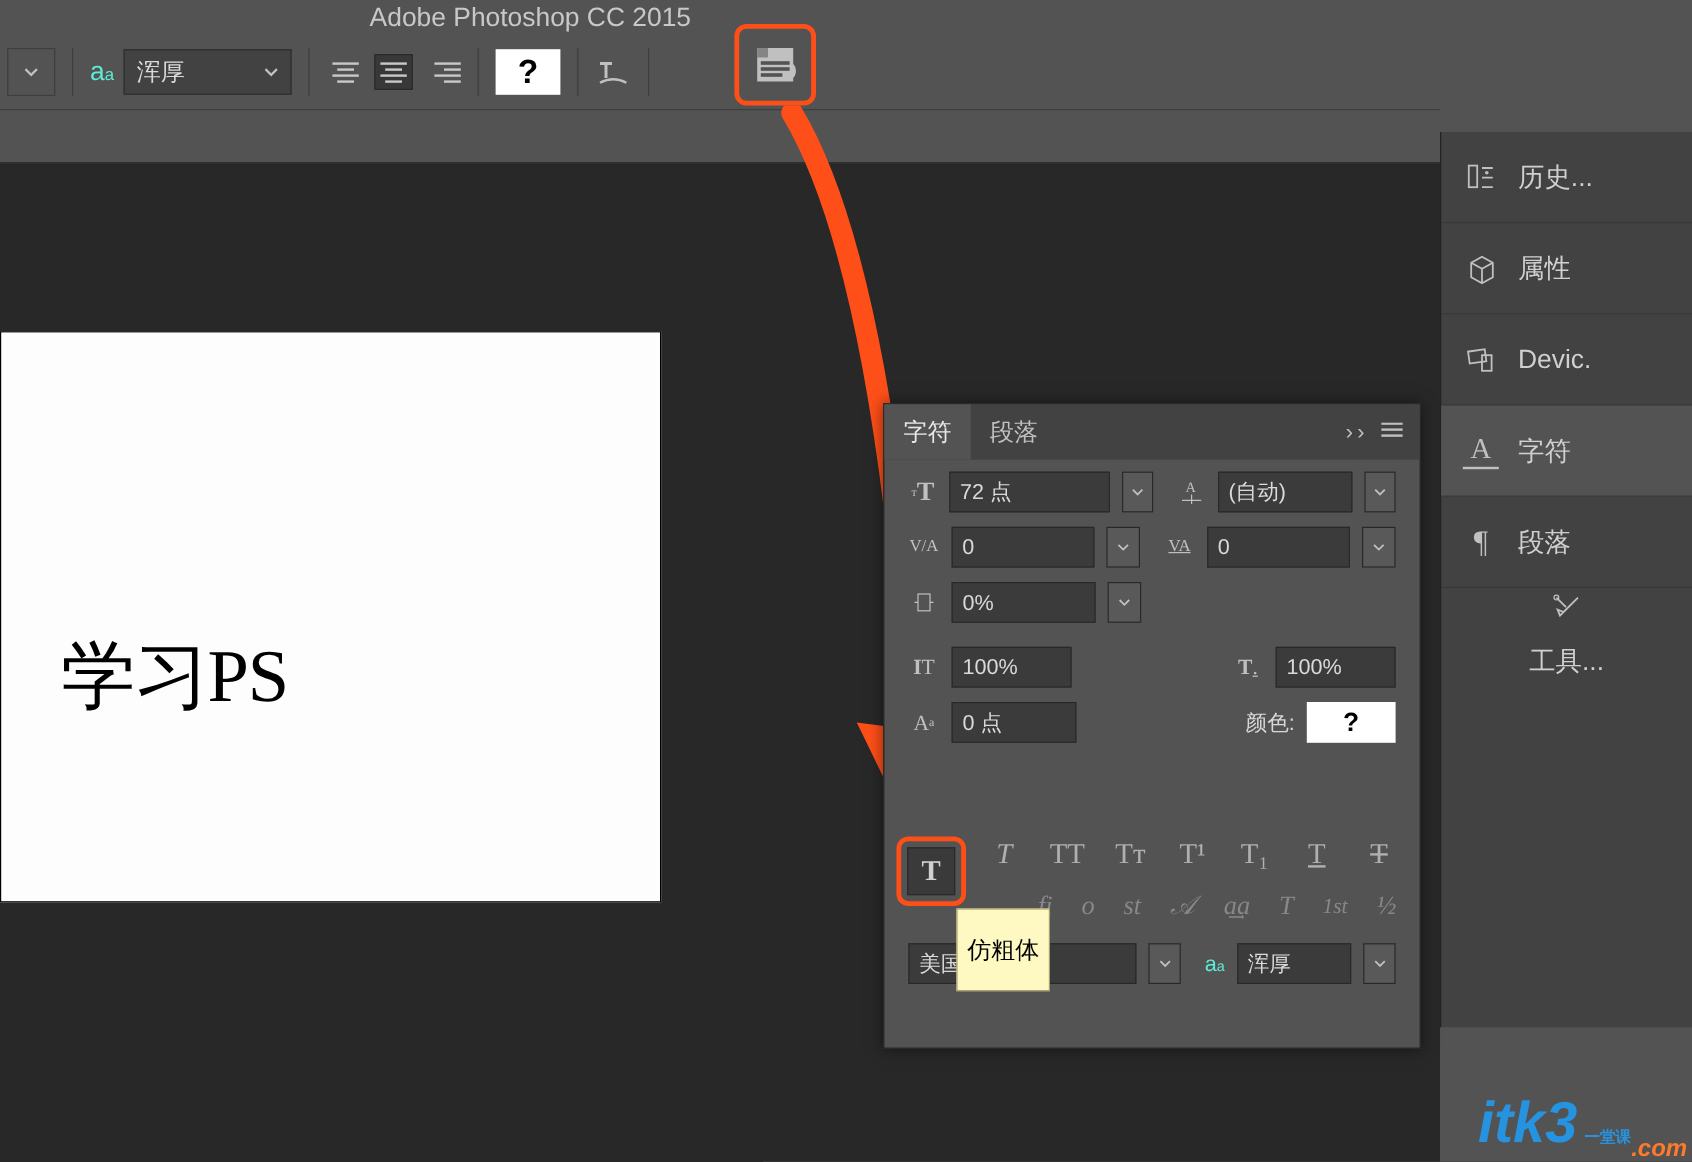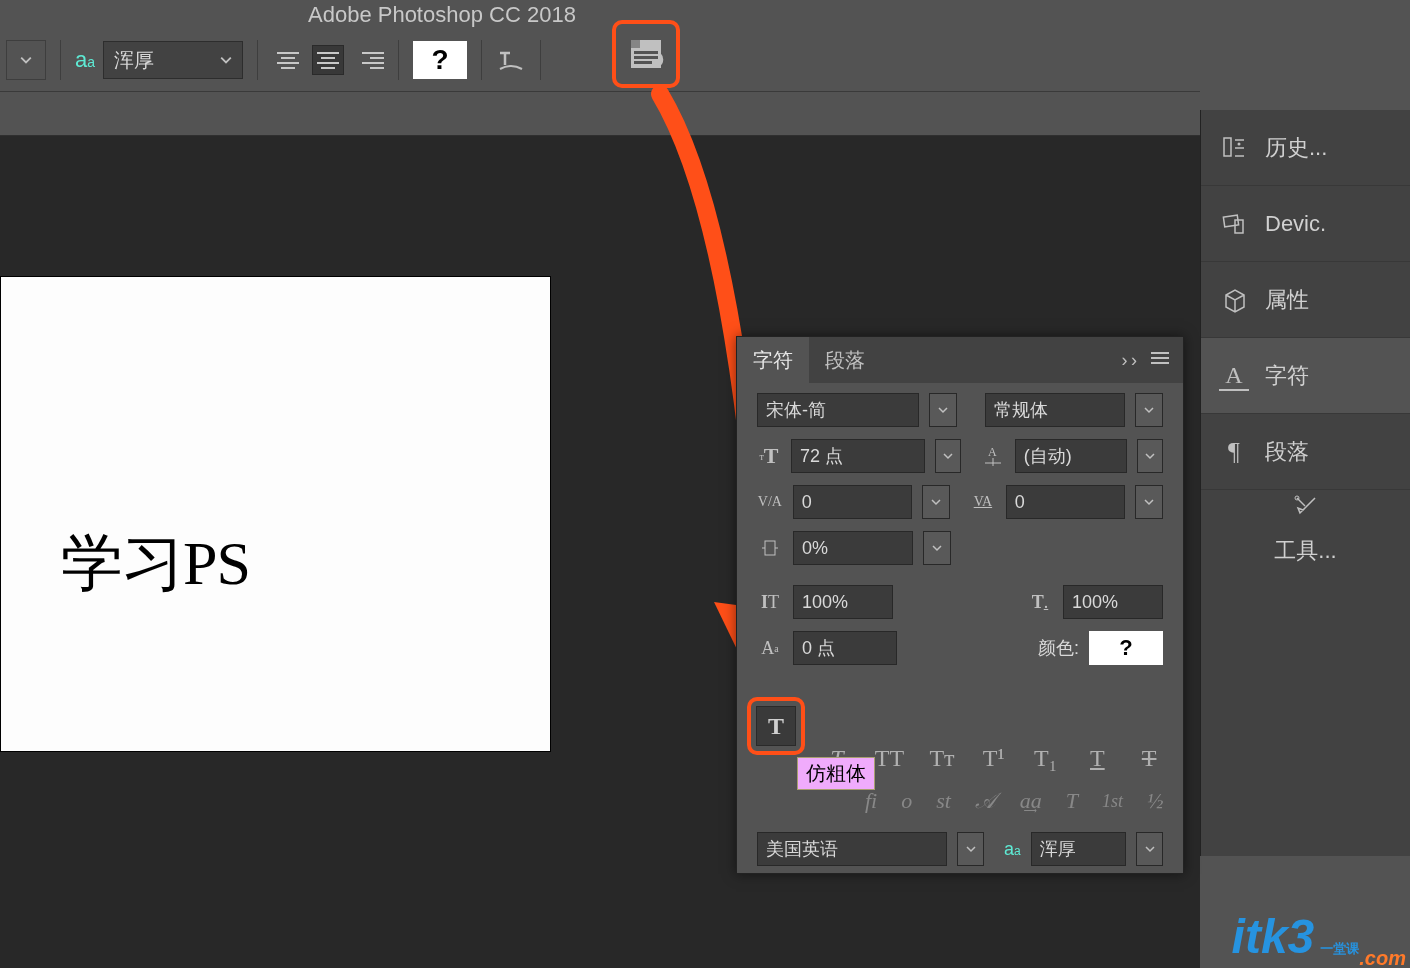--- a/index.html
+++ b/index.html
@@ -28,21 +28,21 @@
   .panel-btn-highlight { position: absolute; top: 20px; left: 612px; width: 68px; height: 68px; border: 4px solid #ff4f18; border-radius: 10px; }
   .panel-btn { position: absolute; top: 3px; left: 3px; width: 54px; height: 54px; display: flex; align-items: center; justify-content: center; }
   
   .td-btn { font-size: 22px; color: #c0c0c0; font-weight: bold; letter-spacing: 1px;}
   
   .tab-strip { position: absolute; top: 92px; left: 0; width: 1200px; height: 44px; background: #535353; border-bottom: 1px solid #2f2f2f;}
   
   .dark-area { position: absolute; top: 136px; left: 0; width: 1200px; height: 832px; background: #282828; }
   
   .canvas { position: absolute; top: 276px; left: 0; width: 551px; height: 476px; background: #fdfdfd; border: 1px solid #000; }
-  .canvas-text { position: absolute; top: 244px; left: 60px; font-family: "SimSun","Songti SC","Times New Roman",serif; font-size: 62px; color: #000; letter-spacing: -1px;}
+  .canvas-text { position: absolute; top: 244px; left: 50px; font-family: "SimSun","Songti SC","Times New Roman",serif; font-size: 62px; color: #000; letter-spacing: -1px;}
   
   .arrow-svg { position: absolute; top: 88px; left: 648px; width: 120px; height: 596px; pointer-events: none; }
   
   .char-panel { position: absolute; top: 336px; left: 736px; width: 448px; height: 538px; background: #535353; border: 1px solid #222; box-shadow: 0 0 12px rgba(0,0,0,0.5); }
   .panel-tabs { height: 46px; display: flex; align-items: center; background: #424242; }
   .panel-tab { padding: 0 16px; height: 46px; display: flex; align-items: center; font-size: 20px; color: #c0c0c0; }
   .panel-tab.active { background: #535353; color: #e8e8e8; }
   .panel-tabs-right { margin-left: auto; display: flex; align-items: center; gap: 14px; padding-right: 14px; color: #c0c0c0; font-size: 18px; }
   
   .panel-body { padding: 10px 20px; display: flex; flex-direction: column; gap: 12px; }
@@ -50,36 +50,36 @@
   .field { background: #3b3b3b; border: 1px solid #282828; height: 34px; display: flex; align-items: center; padding: 0 8px; font-size: 18px; color: #d9d9d9; }
   .field-chev { width: 28px; height: 34px; background: #595959; border: 1px solid #282828; display: flex; align-items: center; justify-content: center; font-size: 12px; color: #c0c0c0;}
   .lbl-icon { width: 26px; text-align: center; font-size: 18px; color: #c0c0c0; font-family: "Times New Roman", serif; display: inline-flex; align-items: center; justify-content: center; }
   
   .style-row { display: flex; gap: 24px; align-items: center; font-family: "Times New Roman", serif; font-size: 24px; color: #b0b0b0; margin-top: 4px; padding-left: 14px;}
   .style-row span { width: 36px; text-align: center; cursor: pointer; }
   
   .bold-highlight { position: absolute; top: 360px; left: 10px; width: 58px; height: 58px; border: 4px solid #ff4f18; border-radius: 10px; display: flex; align-items: center; justify-content: center; }
   .bold-inner { width: 40px; height: 40px; background: #3a3a3a; border: 1px solid #2a2a2a; display: flex; align-items: center; justify-content: center; font-family: "Times New Roman", serif; font-weight: 900; font-size: 24px; color: #d0d0d0; }
   
-  .tooltip { position: absolute; top: 420px; left: 60px; background: #f0abfc; border: 1px solid #a8a070; padding: 2px 8px; font-size: 20px; color: #000; }
+  .tooltip { position: absolute; top: 420px; left: 60px; background: #fef9c3; border: 1px solid #a8a070; padding: 20px 8px; font-size: 20px; color: #000; }
   
   .right-rail { position: absolute; top: 110px; left: 1200px; width: 210px; height: 746px; background: #424242; border-left: 1px solid #222; }
   .rail-item { height: 76px; display: flex; align-items: center; gap: 16px; padding: 0 18px; border-bottom: 1px solid #383838; font-size: 22px; color: #d0d0d0; }
   .rail-item.active { background: #535353; }
   .rail-icon { width: 30px; height: 30px; display: flex; align-items: center; justify-content: center; color: #c0c0c0;}
   
   .watermark { position: absolute; bottom: 4px; right: 4px; display: flex; align-items: baseline; gap: 6px; font-weight: 800; }
   .wm-main { font-size: 48px; font-style: italic; color: #2693e0; font-family: Arial, sans-serif;}
   .wm-com { font-size: 20px; color: #ff7a2a; font-style: italic; position: relative; top: 6px;}
 </style>
 </head>
 <body>
 
 <div class="topbar">
-  <div class="app-title">Adobe Photoshop CC 2018</div>
+  <div class="app-title">Adobe Photoshop CC 2015</div>
   <div class="opt-row">
 
     <div class="opt-group" style="padding-left:6px;">
       <div class="chev-down">
         <svg width="12" height="12" viewBox="0 0 10 10">
             <path d="M1 3 L5 7 L9 3" stroke="#c0c0c0" stroke-width="1.5" fill="none"></path>
           </svg>
       </div>
     </div>
 
@@ -169,35 +169,20 @@
         <svg width="18" height="14" viewBox="0 0 18 14">
             <rect x="0" y="0" width="18" height="2" fill="#c0c0c0"></rect>
             <rect x="0" y="5" width="18" height="2" fill="#c0c0c0"></rect>
             <rect x="0" y="10" width="18" height="2" fill="#c0c0c0"></rect>
           </svg>
       </span>
     </div>
   </div>
 
   <div class="panel-body">
-    <div class="row">
-      <div class="field" style="flex:1;">宋体-简</div>
-      <div class="field-chev">
-          <svg width="10" height="10" viewBox="0 0 10 10">
-            <path d="M1 3 L5 7 L9 3" stroke="#c0c0c0" stroke-width="1.5" fill="none"></path>
-          </svg>
-        </div>
-      <div style="width:8px;"></div>
-      <div class="field" style="width:140px;">常规体</div>
-      <div class="field-chev">
-          <svg width="10" height="10" viewBox="0 0 10 10">
-            <path d="M1 3 L5 7 L9 3" stroke="#c0c0c0" stroke-width="1.5" fill="none"></path>
-          </svg>
-        </div>
-    </div>
 
     <div class="row">
       <span class="lbl-icon">
           <sub style="font-size:10px;">т</sub>
           <span style="font-size:22px;font-weight:bold;">T</span>
         </span>
       <div class="field" style="width:143px;">72 点</div>
       <div class="field-chev">
           <svg width="10" height="10" viewBox="0 0 10 10">
             <path d="M1 3 L5 7 L9 3" stroke="#c0c0c0" stroke-width="1.5" fill="none"></path>
@@ -325,33 +310,33 @@
           <rect x="3" y="3" width="7" height="18" fill="none" stroke="#c0c0c0" stroke-width="1.5"></rect>
           <path d="M14 5 L23 5 M14 13 L23 13 M14 21 L23 21" stroke="#c0c0c0" stroke-width="1.5"></path>
           <circle cx="18" cy="9" r="1.5" fill="#c0c0c0"></circle>
         </svg>
     </span>
     <span>历史...</span>
   </div>
   <div class="rail-item">
     <span class="rail-icon">
       <svg width="26" height="26" viewBox="0 0 26 26">
-          <rect x="3" y="5" width="14" height="10" fill="none" stroke="#c0c0c0" stroke-width="1.5" transform="rotate(-8 10 10)"></rect>
-          <rect x="14" y="9" width="8" height="13" fill="none" stroke="#c0c0c0" stroke-width="1.5"></rect>
+          <path d="M5 20 L5 8 L14 3 L23 8 L23 20 L14 25 Z M5 8 L14 13 L23 8 M14 13 L14 25" stroke="#c0c0c0" stroke-width="1.5" fill="none"></path>
         </svg>
     </span>
-    <span>Devic.</span>
+    <span>属性</span>
   </div>
   <div class="rail-item">
     <span class="rail-icon">
       <svg width="26" height="26" viewBox="0 0 26 26">
-          <path d="M5 20 L5 8 L14 3 L23 8 L23 20 L14 25 Z M5 8 L14 13 L23 8 M14 13 L14 25" stroke="#c0c0c0" stroke-width="1.5" fill="none"></path>
+          <rect x="3" y="5" width="14" height="10" fill="none" stroke="#c0c0c0" stroke-width="1.5" transform="rotate(-8 10 10)"></rect>
+          <rect x="14" y="9" width="8" height="13" fill="none" stroke="#c0c0c0" stroke-width="1.5"></rect>
         </svg>
     </span>
-    <span>属性</span>
+    <span>Devic.</span>
   </div>
   <div class="rail-item active">
     <span class="rail-icon" style="font-family:serif;font-size:24px;border-bottom:2px solid #c0c0c0;line-height:22px;">A</span>
     <span>字符</span>
   </div>
   <div class="rail-item">
     <span class="rail-icon" style="font-family:serif;font-size:26px;">¶</span>
     <span>段落</span>
   </div>
   <div class="rail-item" style="border-bottom:none;flex-direction:column;">

